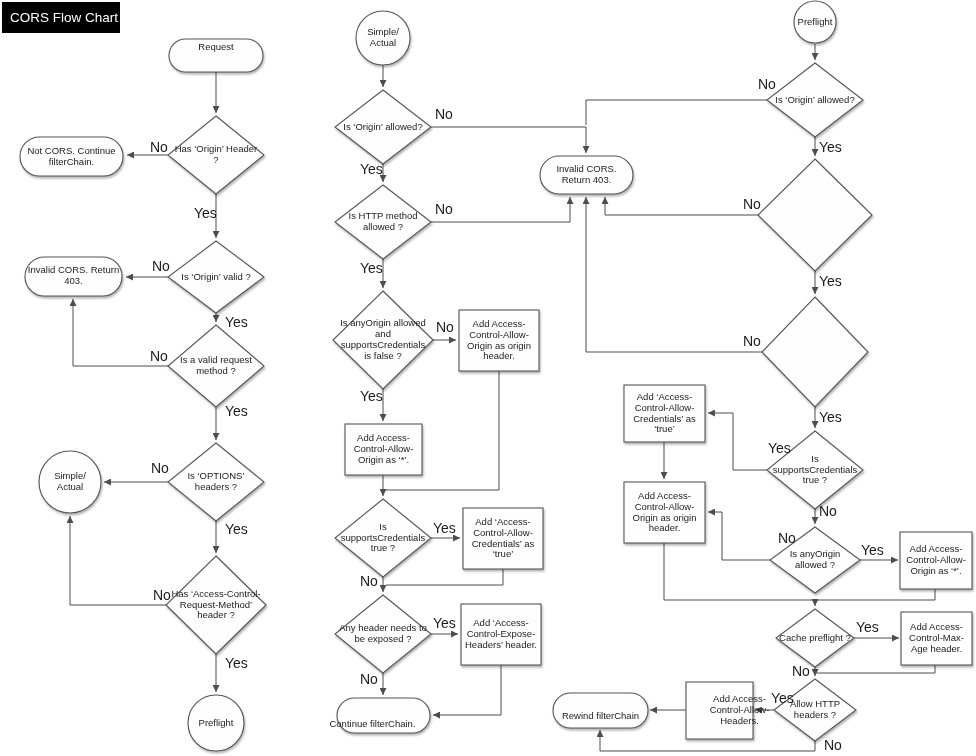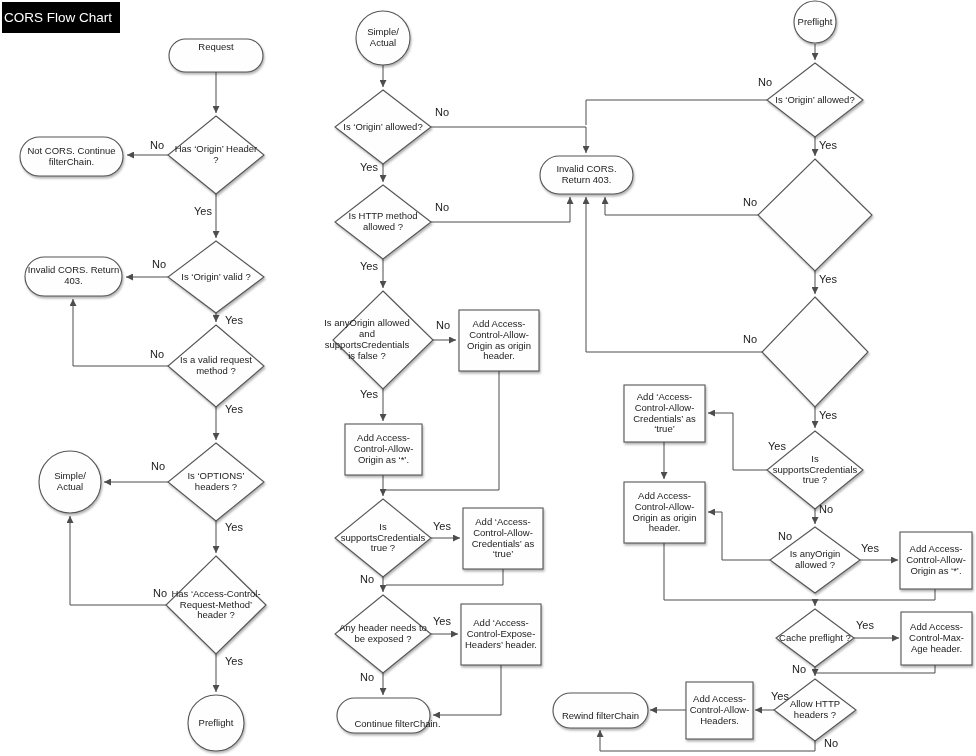--- a/index.html
+++ b/index.html
@@ -4,23 +4,23 @@
 <style>
   * { margin:0; padding:0; box-sizing:border-box; }
   html,body { background:#ffffff; font-family:"Liberation Sans", sans-serif; }
   .canvas { position:relative; width:976px; height:756px; background:#fff; overflow:hidden; }
   svg.layer { position:absolute; left:0; top:0; }
   .edge { fill:none; stroke:#4d4d4d; stroke-width:1; }
   .shape { fill:#fefefe; stroke:#555555; stroke-width:1.1; filter:drop-shadow(1.5px 2px 1.2px rgba(0,0,0,0.30)); }
   .nt { position:absolute; display:flex; align-items:center; justify-content:center;
         text-align:center; font-size:9.5px; line-height:1.14; color:#1b1b1b;
         overflow-wrap:break-word; word-break:break-word; }
-  .el { position:absolute; font-size:11px; color:#1b1b1b; white-space:nowrap; }
+  .el { position:absolute; font-size:14px; color:#1b1b1b; white-space:nowrap; }
   .title-box { position:absolute; left:2px; top:2px; width:118px; height:31px; background:#000;
-        color:#fff; font-size:13.5px; display:flex; align-items:center; padding-left:2px; }
+        color:#fff; font-size:13.5px; display:flex; align-items:center; padding-left:8px; }
 </style>
 </head>
 <body>
 
 <div class="canvas">
 
   <svg class="layer" width="976" height="756" viewBox="0 0 976 756">
     <defs>
       <marker id="arw" viewBox="0 0 8 7" markerWidth="8" markerHeight="7" refX="7" refY="3.5" orient="auto" markerUnits="userSpaceOnUse">
         <path d="M0,0 L7,3.5 L0,7 Z" fill="#4d4d4d"></path>
@@ -132,40 +132,40 @@
   <div class="nt" style="left:172px;top:342px;width:88px;height:48px">Is a valid request method ?</div>
   <div class="nt" style="left:172px;top:458px;width:88px;height:48px">Is ‘OPTIONS’ headers ?</div>
   <div class="nt" style="left:42px;top:462px;width:56px;height:40px">Simple/ Actual</div>
   <div class="nt" style="left:170px;top:568px;width:92px;height:74px">Has ‘Access-Control-Request-Method’ header ?</div>
   <div class="nt" style="left:188px;top:709px;width:56px;height:28px">Preflight</div>
 
   <div class="nt" style="left:355px;top:24px;width:56px;height:28px">Simple/ Actual</div>
   <div class="nt" style="left:339px;top:103px;width:88px;height:48px">Is ‘Origin’ allowed?</div>
   <div class="nt" style="left:542px;top:158px;width:89px;height:34px">Invalid CORS. Return 403.</div>
   <div class="nt" style="left:339px;top:198px;width:88px;height:48px">Is HTTP method allowed ?</div>
-  <div class="nt" style="left:322px;top:296px;width:90px;height:88px">Is anyOrigin allowed and supportsCredentials is false ?</div>
+  <div class="nt" style="left:338px;top:296px;width:90px;height:88px">Is anyOrigin allowed and supportsCredentials is false ?</div>
   <div class="nt" style="left:461px;top:312px;width:76px;height:57px">Add Access-Control-Allow-Origin as origin header.</div>
   <div class="nt" style="left:347px;top:426px;width:73px;height:47px">Add Access-Control-Allow-Origin as ‘*’.</div>
   <div class="nt" style="left:339px;top:514px;width:88px;height:48px">Is supportsCredentials true ?</div>
   <div class="nt" style="left:465px;top:510px;width:76px;height:57px">Add ‘Access-Control-Allow-Credentials’ as ‘true’</div>
   <div class="nt" style="left:339px;top:610px;width:88px;height:48px">Any header needs to be exposed ?</div>
   <div class="nt" style="left:463px;top:606px;width:76px;height:57px">Add ‘Access-Control-Expose-Headers’ header.</div>
-  <div class="nt" style="left:353px;top:700px;width:89px;height:48px">Continue filterChain.</div>
+  <div class="nt" style="left:328px;top:700px;width:89px;height:48px">Continue filterChain.</div>
 
   <div class="nt" style="left:793px;top:8px;width:44px;height:28px">Preflight</div>
   <div class="nt" style="left:771px;top:76px;width:88px;height:48px">Is ‘Origin’ allowed?</div>
   <div class="nt" style="left:771px;top:446px;width:88px;height:48px">Is supportsCredentials true ?</div>
   <div class="nt" style="left:626px;top:387px;width:77px;height:53px">Add ‘Access-Control-Allow-Credentials’ as ‘true’</div>
   <div class="nt" style="left:626px;top:484px;width:77px;height:57px">Add Access-Control-Allow-Origin as origin header.</div>
   <div class="nt" style="left:775px;top:536px;width:80px;height:48px">Is anyOrigin allowed ?</div>
   <div class="nt" style="left:902px;top:534px;width:68px;height:53px">Add Access-Control-Allow-Origin as ‘*’.</div>
   <div class="nt" style="left:779px;top:616px;width:72px;height:44px">Cache preflight ?</div>
   <div class="nt" style="left:903px;top:614px;width:67px;height:49px">Add Access-Control-Max-Age header.</div>
   <div class="nt" style="left:777px;top:688px;width:76px;height:44px">Allow HTTP headers ?</div>
-  <div class="nt" style="left:688px;top:684px;width:63px;height:53px">Add Access-Control-Allow-Headers.</div>
+  <div class="nt" style="left:708px;top:684px;width:63px;height:53px">Add Access-Control-Allow-Headers.</div>
   <div class="nt" style="left:555px;top:695px;width:91px;height:43px">Rewind filterChain</div>
 
   <span class="el" style="left:150px;top:139px">No</span>
   <span class="el" style="left:194px;top:205px">Yes</span>
   <span class="el" style="left:152px;top:258px">No</span>
   <span class="el" style="left:225px;top:314px">Yes</span>
   <span class="el" style="left:150px;top:348px">No</span>
   <span class="el" style="left:225px;top:403px">Yes</span>
   <span class="el" style="left:151px;top:460px">No</span>
   <span class="el" style="left:225px;top:521px">Yes</span>

